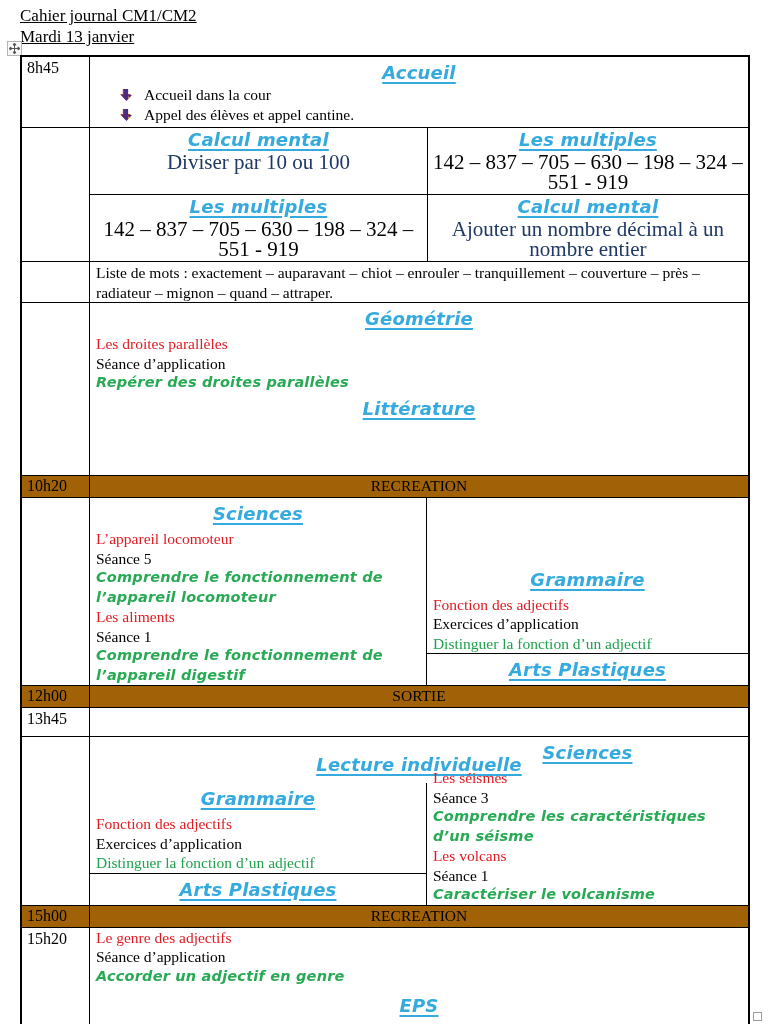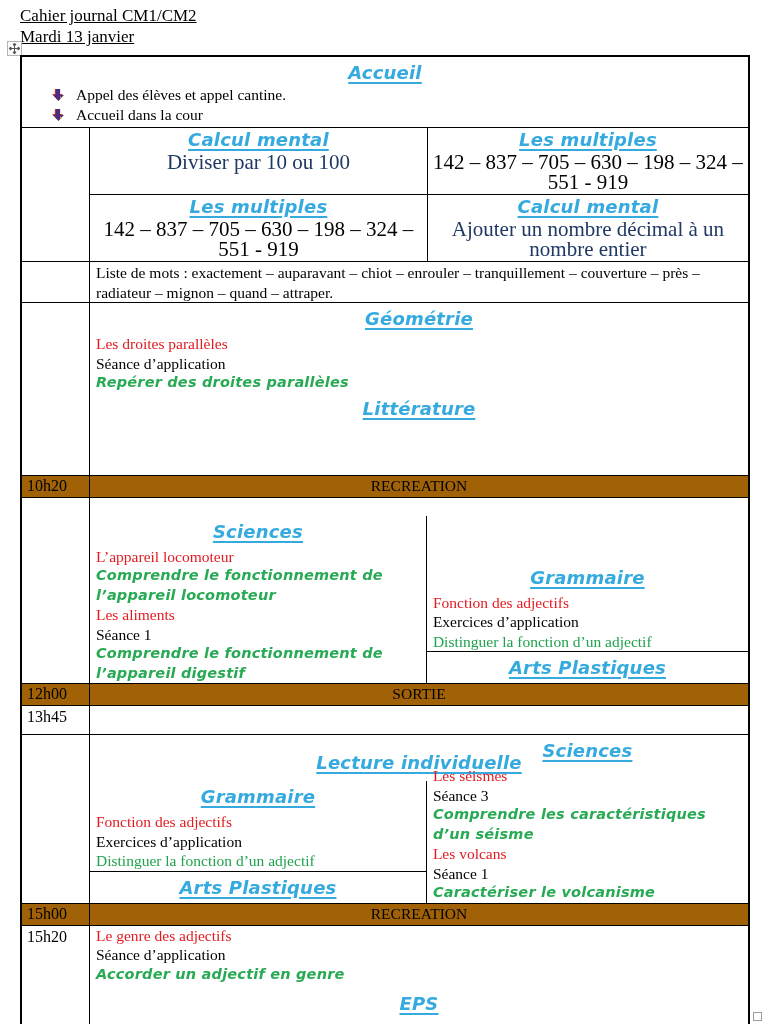--- a/index.html
+++ b/index.html
@@ -98,37 +98,38 @@
         <path d="M5.5 11 4 9h3z"></path>
       <path d="M0 5.5 2 4v3z"></path>
         <path d="M11 5.5 9 4v3z"></path>
     </g>
   </svg>
 </div>
 
 <div class="tbl">
 
   <div class="row rowA">
+    <div class="timecell">8h45</div>
     <div class="content">
       <div class="center script h-script">Accueil</div>
       <div class="bullet-row">
         <svg class="bullet-ico" viewBox="0 0 12 12">
           <path d="M3.5 0h4v5.5H11L6 11 1 5.5h2.5z" fill="#C23B22" transform="translate(-0.9,-0.9)"></path>
           <path d="M3.5 0h4v5.5H11L6 11 1 5.5h2.5z" fill="#4B2C82"></path>
           <path d="M7.5 6.5 9 8l-1.5 1.5z" fill="#E8A33D"></path>
         </svg>
-        <span>Appel des élèves et appel cantine.</span>
+        <span>Accueil dans la cour</span>
       </div>
       <div class="bullet-row">
         <svg class="bullet-ico" viewBox="0 0 12 12">
           <path d="M3.5 0h4v5.5H11L6 11 1 5.5h2.5z" fill="#C23B22" transform="translate(-0.9,-0.9)"></path>
           <path d="M3.5 0h4v5.5H11L6 11 1 5.5h2.5z" fill="#4B2C82"></path>
           <path d="M7.5 6.5 9 8l-1.5 1.5z" fill="#E8A33D"></path>
         </svg>
-        <span>Accueil dans la cour</span>
+        <span>Appel des élèves et appel cantine.</span>
       </div>
     </div>
   </div>
 
   <div class="row">
     <div class="timecell"></div>
     <div class="content wgrid">
       <div class="wcell c1 r1">
         <div class="center script h-script wh">Calcul mental</div>
         <div class="center wbody navy">Diviser par 10 ou 100</div>
@@ -173,20 +174,21 @@
     <div class="content">RECREATION</div>
   </div>
 
   <div class="row rowF">
     <div class="timecell"></div>
     <div class="content cols">
       <div class="colL">
         <div class="center script h-script sec-heading">Sciences</div>
         <div class="body-lines">
           <div class="red">L’appareil locomoteur</div>
+          <div>Séance 5</div>
           <div class="green-script">Comprendre le fonctionnement de l’appareil locomoteur</div>
           <div class="red">Les aliments</div>
           <div>Séance 1</div>
           <div class="green-script">Comprendre le fonctionnement de l’appareil digestif</div>
         </div>
       </div>
       <div class="colR">
         <div class="gram-cell">
           <div class="center script h-script sec-heading">Grammaire</div>
           <div class="body-lines">

